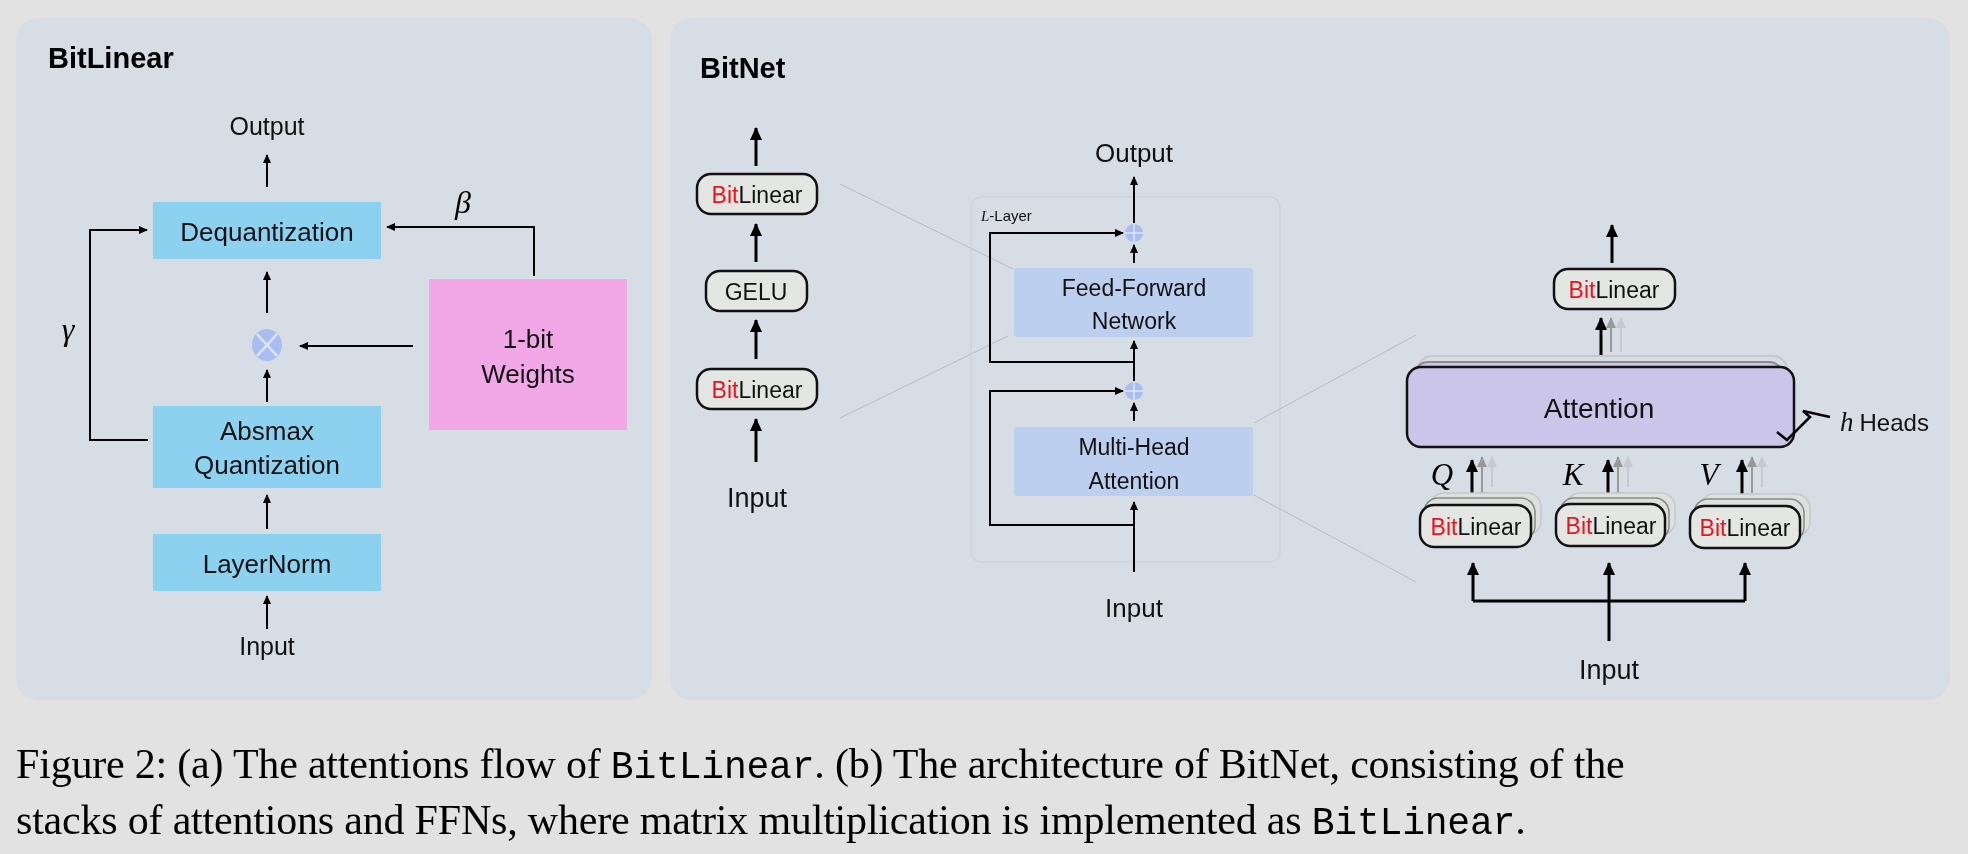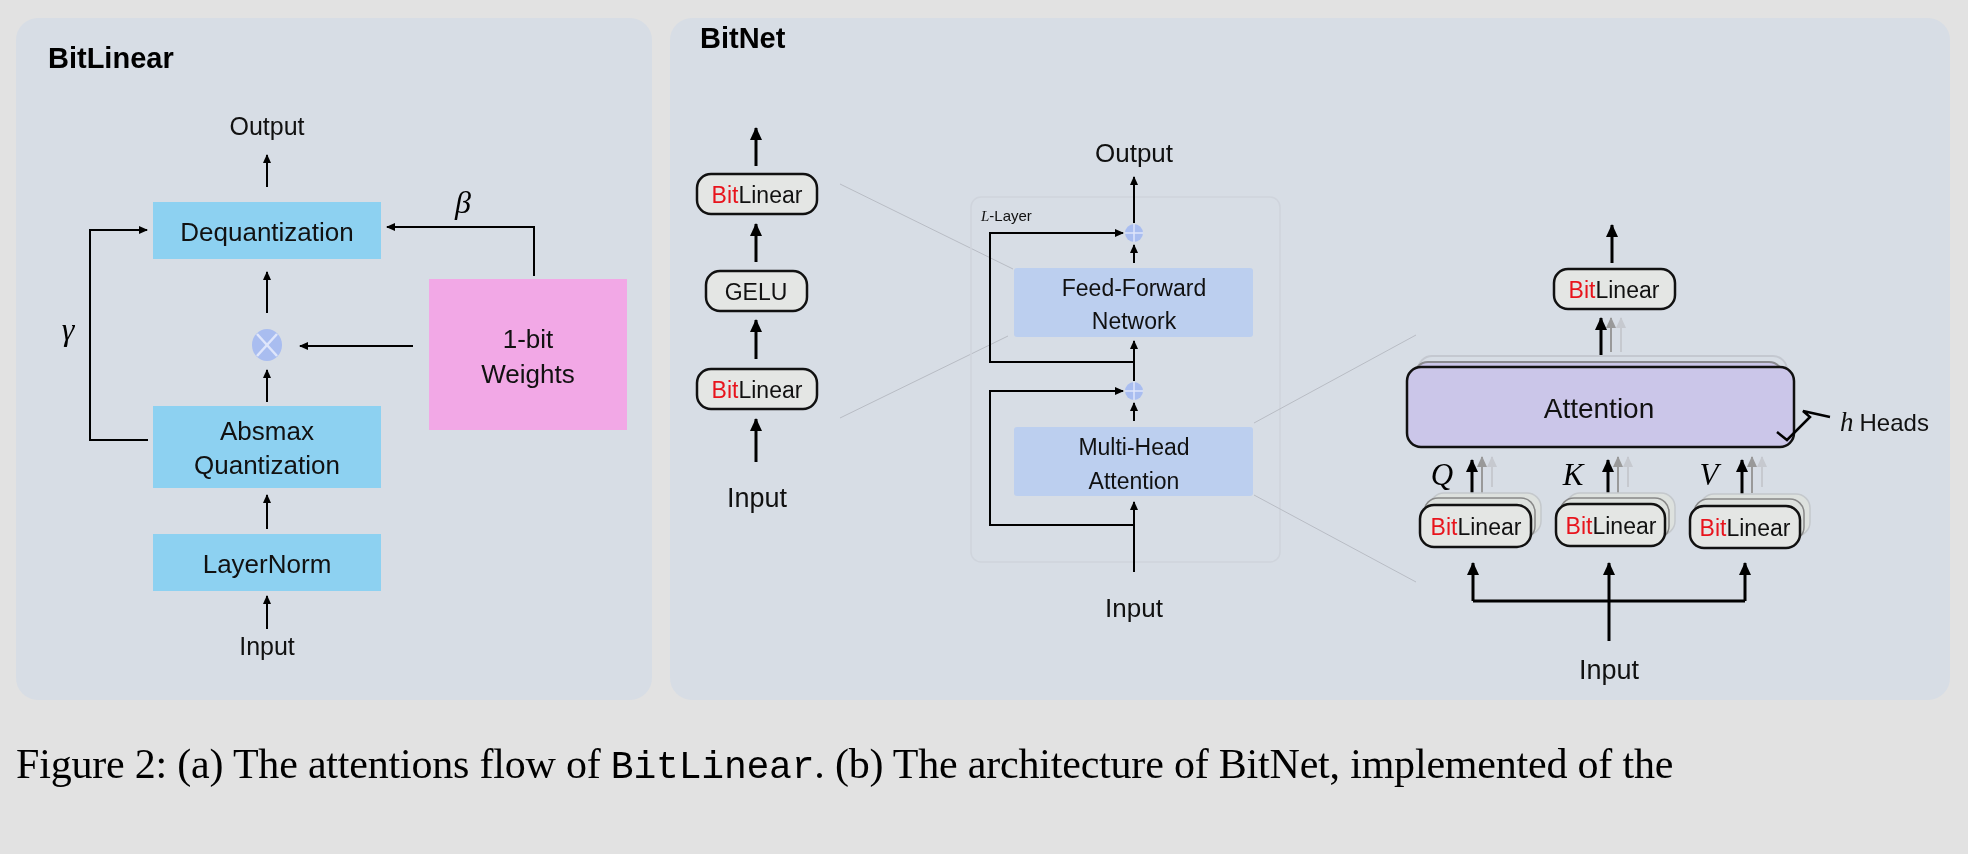--- a/index.html
+++ b/index.html
@@ -15,21 +15,21 @@
              font-size:42px; line-height:52px; color:#000; letter-spacing:-0.2px; }
   .mono { font-family:"Liberation Mono", monospace; font-size:38px; }
 </style>
 </head>
 <body>
 
 <div class="panel" id="panel-a"></div>
 <div class="panel" id="panel-b"></div>
 
 <div class="ptitle" style="left:48px; top:42px;">BitLinear</div>
-<div class="ptitle" style="left:700px; top:22px;">BitNet</div>
+<div class="ptitle" style="left:700px; top:52px;">BitNet</div>
 
 <svg class="dia" viewBox="0 0 1968 720">
   <defs>
     <marker id="ah" markerWidth="10" markerHeight="10" refX="8" refY="5" orient="auto" markerUnits="userSpaceOnUse">
       <path d="M0,1 L9,5 L0,9 z" fill="#000"></path>
     </marker>
     <marker id="ahb" markerWidth="14" markerHeight="14" refX="12" refY="7" orient="auto" markerUnits="userSpaceOnUse">
       <path d="M0,1 L13,7 L0,13 z" fill="#000"></path>
     </marker>
     <marker id="ahg" markerWidth="12" markerHeight="12" refX="10" refY="6" orient="auto" markerUnits="userSpaceOnUse">
@@ -193,14 +193,15 @@
 
     <polyline points="1473,601 1473,563" fill="none" stroke="#000" stroke-width="3" marker-end="url(#ahb)"></polyline>
     <polyline points="1745,601 1745,563" fill="none" stroke="#000" stroke-width="3" marker-end="url(#ahb)"></polyline>
     <line x1="1473" y1="601" x2="1745" y2="601" stroke="#000" stroke-width="3"></line>
     <line x1="1609" y1="641" x2="1609" y2="563" stroke="#000" stroke-width="3" marker-end="url(#ahb)"></line>
     <text class="lbl" x="1609" y="679" font-size="27" text-anchor="middle">Input</text>
   </g>
 </svg>
 
 <div class="caption">
-  <div><span>Figure 2: (a) The attentions flow of </span><span class="mono">BitLinear</span><span>. (b) The architecture of BitNet, implemented of the</span></div>
+  <div><span>Figure 2: (a) The attentions flow of </span><span class="mono">BitLinear</span><span>. (b) The architecture of BitNet, consisting of the</span></div>
+  <div><span>stacks of attentions and FFNs, where matrix multiplication is implemented as </span><span class="mono">BitLinear</span><span>.</span></div>
 </div>
 
 </body></html>

